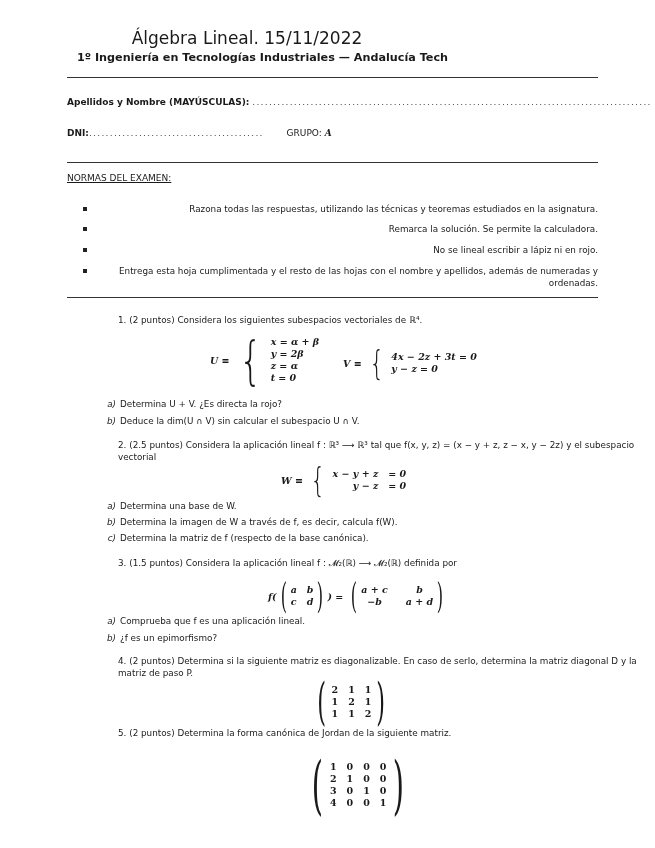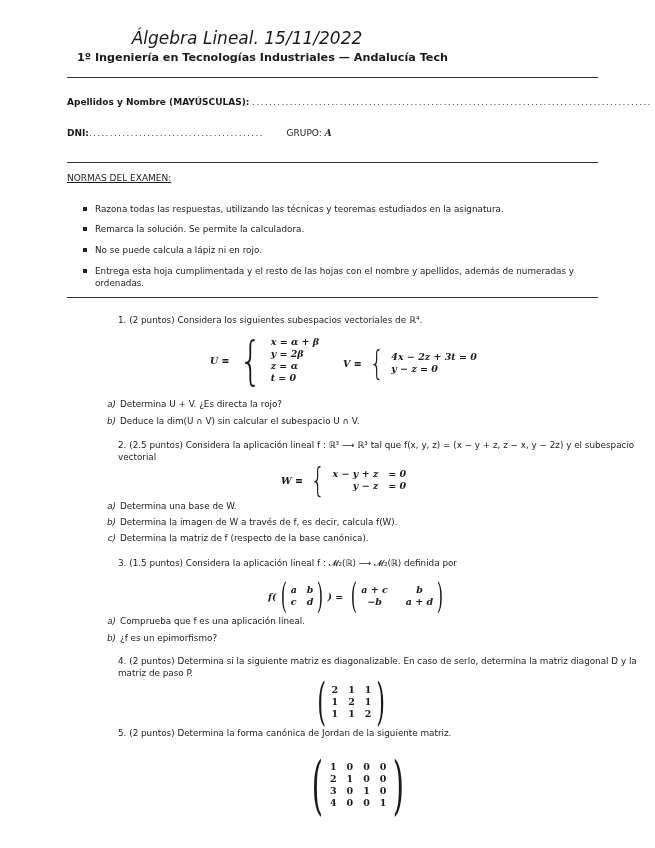--- a/index.html
+++ b/index.html
@@ -1,29 +1,29 @@
 <!DOCTYPE html>
 <html><head>
 <meta charset="utf-8">
 <style>
   html,body{margin:0;padding:0;background:#fff;}
   body{width:655px;height:848px;position:relative;overflow:hidden;
        font-family:"DejaVu Sans",sans-serif;color:#1a1a1a;}
   .abs{position:absolute;}
-  .title{left:0;width:534px;top:28px;text-align:center;font-size:17px;font-style:italic;}
+  .title{left:0;width:534px;top:28px;text-align:center;font-size:17px;}
   .title span{display:inline-block;transform:translateX(-20px);}
   .subtitle{left:0;width:655px;top:51px;text-align:center;font-size:11.2px;font-weight:bold;}
   .subtitle span{display:inline-block;transform:translateX(-65px);}
   .rule{left:67px;width:531px;height:0;border-top:1px solid #333;}
   .field{font-size:9px;}
   .b{font-weight:bold;}
   .dots{letter-spacing:1.3px;color:#444;}
   .mi{font-family:"DejaVu Serif",serif;font-style:italic;font-weight:bold;}
   .norm-title{left:67px;top:173px;font-size:9px;text-decoration:underline;}
-  .bullet{left:83px;width:515px;font-size:8.8px;line-height:12px;}
+  .bullet{left:83px;width:515px;font-size:8.8px;line-height:12px;text-align:right;}
   .bullet:before{content:"";position:absolute;left:-0px;top:4px;width:4px;height:4px;background:#222;}
   .bullet .t{display:block;padding-left:12px;}
   .q{left:78px;width:520px;font-size:8.8px;line-height:12px;margin-left:40px;}
   .sub{left:100px;width:498px;font-size:8.8px;line-height:12px;}
   .sub .lab{font-style:italic;display:inline-block;width:16px;text-align:right;margin-right:4px;}
   .math{font-family:"DejaVu Serif",serif;font-style:italic;font-size:9.5px;}
   .sys{display:flex;align-items:center;}
   .brace{font-size:34px;font-weight:200;line-height:1;margin:0 4px;transform:scaleX(.7);}
   .brace.big{font-size:52px;}
   .lines{display:flex;flex-direction:column;line-height:12px;}
@@ -50,21 +50,21 @@
 <div class="abs rule" style="top:162px"></div>
 
 <div class="abs norm-title">NORMAS DEL EXAMEN:</div>
 <div class="abs bullet" style="top:203px">
     <span class="t">Razona todas las respuestas, utilizando las técnicas y teoremas estudiados en la asignatura.</span>
   </div>
 <div class="abs bullet" style="top:223px">
     <span class="t">Remarca la solución. Se permite la calculadora.</span>
   </div>
 <div class="abs bullet" style="top:244px">
-    <span class="t">No se puede calcula a lápiz ni en rojo.</span>
+    <span class="t">No se lineal escribir a lápiz ni en rojo.</span>
   </div>
 <div class="abs bullet" style="top:265px">
     <span class="t">Entrega esta hoja cumplimentada y el resto de las hojas con el nombre y apellidos, además de numeradas y ordenadas.</span>
   </div>
 <div class="abs rule" style="top:297px"></div>
 
 <div class="abs q" style="top:314px">
   <span>1.</span> <span>(2 puntos) Considera los siguientes subespacios vectoriales de ℝ⁴.</span>
 </div>
 <div class="abs sys" style="left:210px;top:334px">

